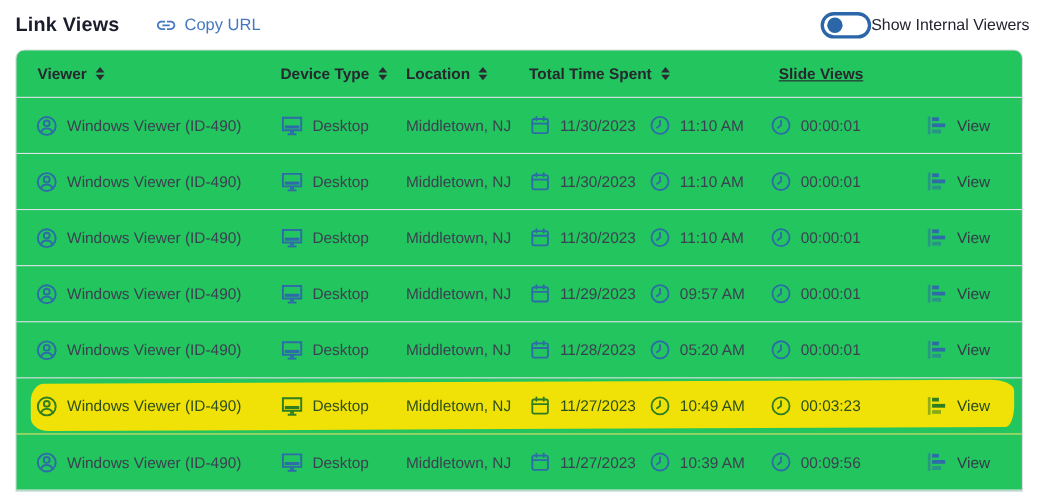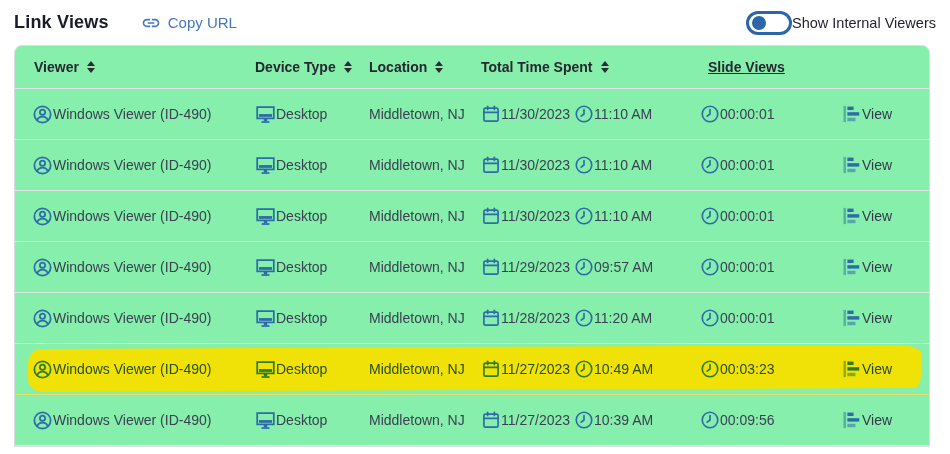--- a/index.html
+++ b/index.html
@@ -15,38 +15,38 @@
   .copy-url svg { width:20px; height:20px; }
   .toggle-group { margin-left:auto; display:flex; align-items:center; gap:0; }
   .toggle { width:46px; height:24px; border:3px solid #2b66a8; border-radius:14px;
     background:#fff; position:relative; cursor:pointer; flex:0 0 auto; }
   .toggle .knob { width:14px; height:14px; border-radius:50%; background:#2b66a8;
     position:absolute; left:3px; top:2px; }
   .toggle-label { font-size:14.5px; color:#23242f; }
 
   
   .table { position:absolute; left:14px; top:45px; width:916px;
-    border:1px solid #dcdde2; border-radius:8px 8px 0 0; background:#86efac; }
+    border:1px solid #dcdde2; border-radius:8px 8px 0 0; background:#22c55e; }
   .tr-grid { display:grid; grid-template-columns:236px 114px 112px 219px 133px 1fr; }
   .thead { height:43px; border-bottom:1px solid #e2e3e8; }
   .th { display:flex; align-items:center; font-size:14px; font-weight:700;
     color:#26272f; padding-left:4px; cursor:pointer; }
   .th.c-viewer { padding-left:19px; }
   .th.c-slides { padding-left:12px; cursor:default;text-decoration:underline; }
   .sort { display:inline-flex; flex-direction:column; gap:2px; margin-left:8px; }
   .sort i { display:block; width:0; height:0; border-left:4px solid transparent;
     border-right:4px solid transparent; }
   .sort i.up { border-bottom:5px solid #2a2b33; }
   .sort i.dn { border-top:5px solid #2a2b33; }
 
   .tr { position:relative; height:51px; border-bottom:1px solid #e2e3e8;
     color:#3b4151; font-size:14px; }
   .tr:last-child { border-bottom:1px solid #e2e3e8; }
   .td { position:relative; z-index:1; display:flex; align-items:center;
-    padding-left:4px; }
+    gap:8px; padding-left:4px; }
   .td.viewer { padding-left:17px; }
   .td.slides { padding-left:14px; }
   .td .dt { margin-right:4px; }
   .icon { display:inline-flex; color:#2d6ca8; flex:0 0 auto; }
   .icon svg { display:block; }
   .view-link { color:#343a49; text-decoration:none; cursor:pointer; }
 
   
   .tr.highlighted .highlight { display:block; }
   .highlight { display:none; position:absolute; z-index:0; left:13px; right:7px;
@@ -415,21 +415,21 @@
                 <line x1="16" y1="2.8" x2="16" y2="6.5"></line>
         </svg>
       </span>
       <span class="dt">11/28/2023</span>
       <span class="icon">
         <svg width="20" height="20" viewBox="0 0 24 24" fill="none" stroke="currentColor" stroke-width="2" stroke-linecap="round">
           <circle cx="12" cy="12" r="9.3"></circle>
                 <path d="M12 6.7V12l-3.4 2.6"></path>
         </svg>
       </span>
-      <span>11:20 AM</span>
+      <span>05:20 AM</span>
     </div>
     <div class="td total">
       <span class="icon">
         <svg width="20" height="20" viewBox="0 0 24 24" fill="none" stroke="currentColor" stroke-width="2" stroke-linecap="round">
           <circle cx="12" cy="12" r="9.3"></circle>
                 <path d="M12 6.7V12l-3.4 2.6"></path>
         </svg>
       </span>
       <span>00:00:01</span>
     </div>

